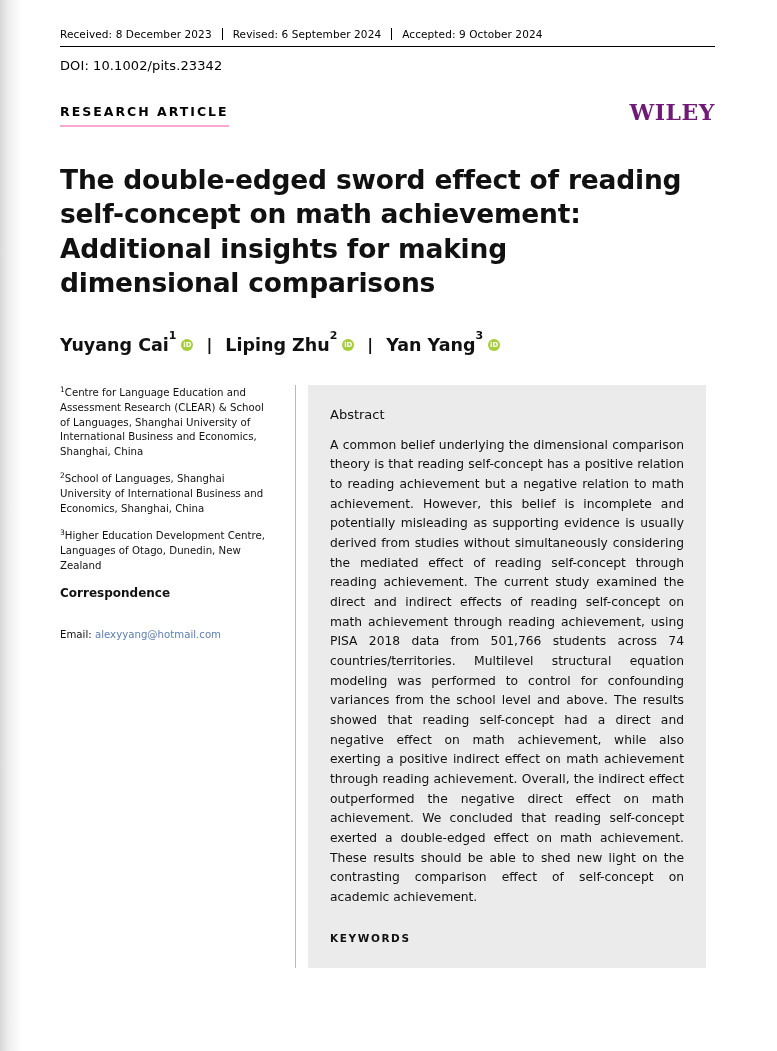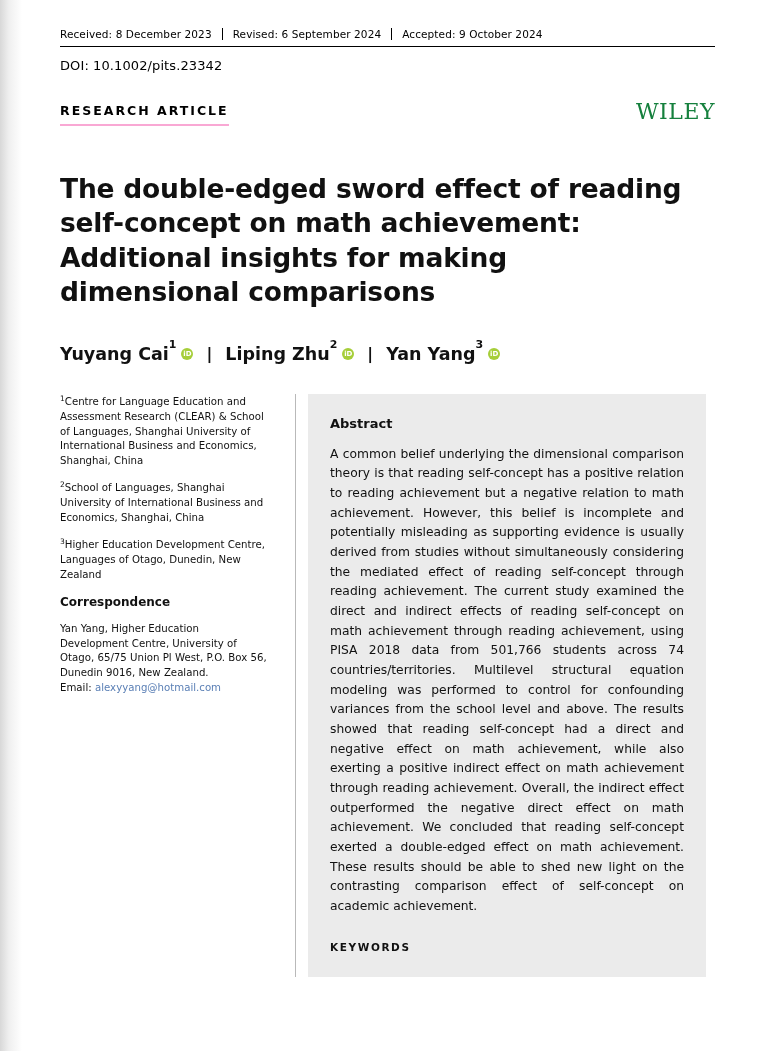--- a/index.html
+++ b/index.html
@@ -73,29 +73,30 @@
     font-weight: 600;
     letter-spacing: 2.0px;
     padding-bottom: 6px;
     border-bottom: 2px solid #f9a8d4;
     display: inline-block;
   }
   .wiley {
     font-family: "DejaVu Serif", serif;
     font-size: 22px;
     letter-spacing: 0.5px;
-    color: #15803d;
+    color: #701a75;
     padding-bottom: 2px;
+    font-weight: bold;
   }
   
   h1.title {
     font-size: 26.5px;
     line-height: 1.30;
     font-weight: bold;
-    margin: 46px 0 0 0;
+    margin: 36px 0 0 0;
     letter-spacing: -0.2px;
     color: #111;
     width: 630px;
   }
   
   .authors {
     margin-top: 34px;
     font-size: 17.5px;
     font-weight: bold;
     display: flex;
@@ -162,21 +163,21 @@
   .col-right {
     width: 398px;
     background: #ebebeb;
     padding: 20px 22px 22px 22px;
     box-sizing: border-box;
     font-size: 12.3px;
     line-height: 1.60;
     color: #111;
   }
   .abstract-head {
-    font-weight: bold;
+    font-weight: normal;
     font-size: 13px;
     margin: 0 0 10px 0;
   }
   .abstract-body {
     text-align: justify;
     margin: 0;
     hyphens: auto;
   }
   .kw-head {
     margin-top: 22px;
@@ -236,21 +237,21 @@
     </div>
 
     <div class="cols">
 
       <div class="col-left">
         <p><sup>1</sup><span>Centre for Language Education and Assessment Research (CLEAR) &amp; School of Languages, Shanghai University of International Business and Economics, Shanghai, China</span></p>
         <p><sup>2</sup><span>School of Languages, Shanghai University of International Business and Economics, Shanghai, China</span></p>
         <p><sup>3</sup><span>Higher Education Development Centre, Languages of Otago, Dunedin, New Zealand</span></p>
         <p class="corr-head">Correspondence</p>
         <p>
-          <span>Yan Yang, Higher Education Development Centre, University of Otago, 65/75 Union Pl West, P.O. Box 56, Dunedin 9016, New Zealand.</span><br>
+          <br>
           <span>Email: </span><a class="email-link" href="#">alexyyang@hotmail.com</a>
         </p>
       </div>
 
       <div class="col-divider"></div>
 
       <div class="col-right">
         <div class="abstract-head">Abstract</div>
         <p class="abstract-body">A common belief underlying the dimensional comparison theory is that reading self-concept has a positive relation to reading achievement but a negative relation to math achievement. However, this belief is incomplete and potentially misleading as supporting evidence is usually derived from studies without simultaneously considering the mediated effect of reading self-concept through reading achievement. The current study examined the direct and indirect effects of reading self-concept on math achievement through reading achievement, using PISA 2018 data from 501,766 students across 74 countries/territories. Multilevel structural equation modeling was performed to control for confounding variances from the school level and above. The results showed that reading self-concept had a direct and negative effect on math achievement, while also exerting a positive indirect effect on math achievement through reading achievement. Overall, the indirect effect outperformed the negative direct effect on math achievement. We concluded that reading self-concept exerted a double-edged effect on math achievement. These results should be able to shed new light on the contrasting comparison effect of self-concept on academic achievement.</p>
         <div class="kw-head">KEYWORDS</div>

